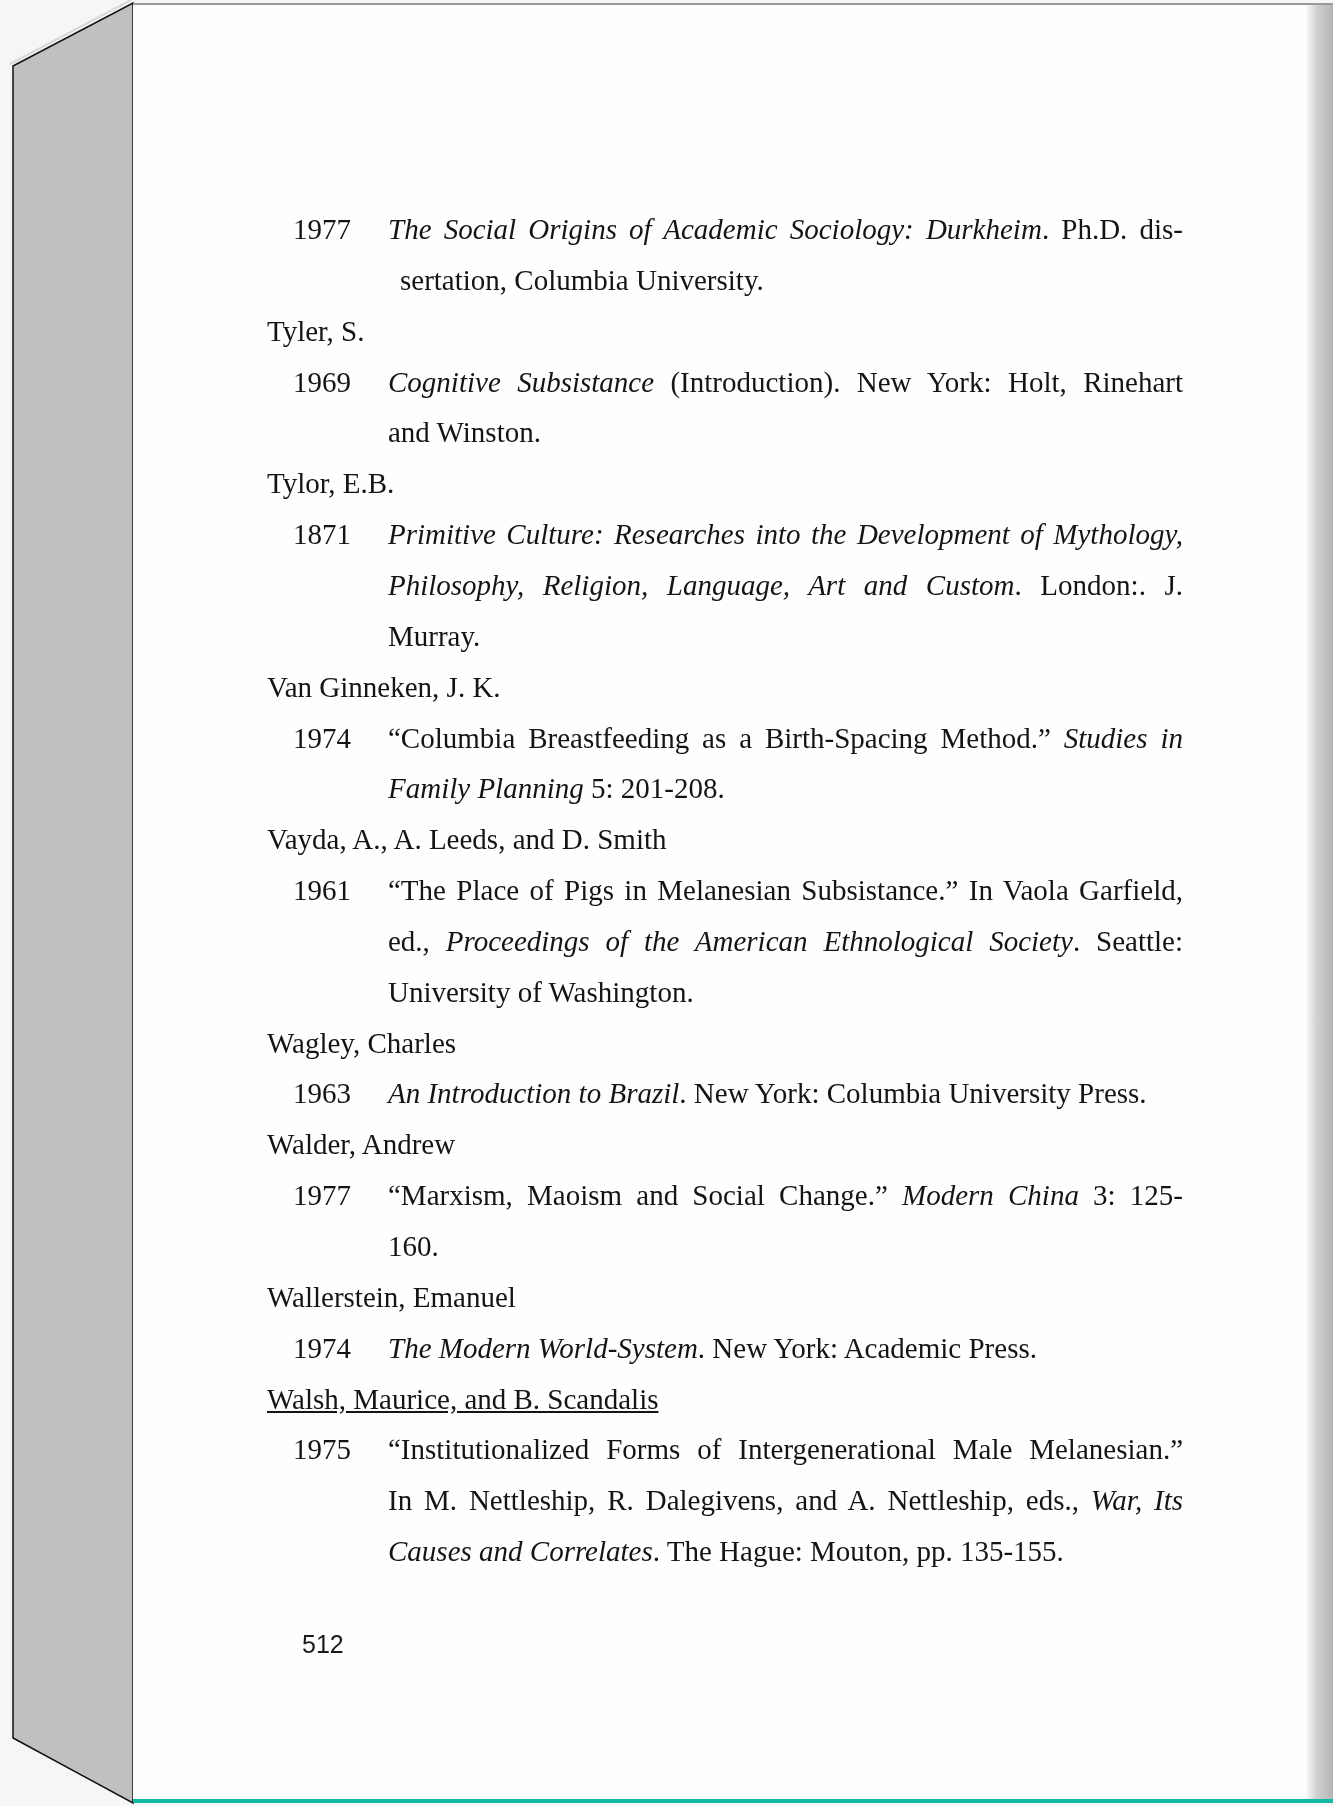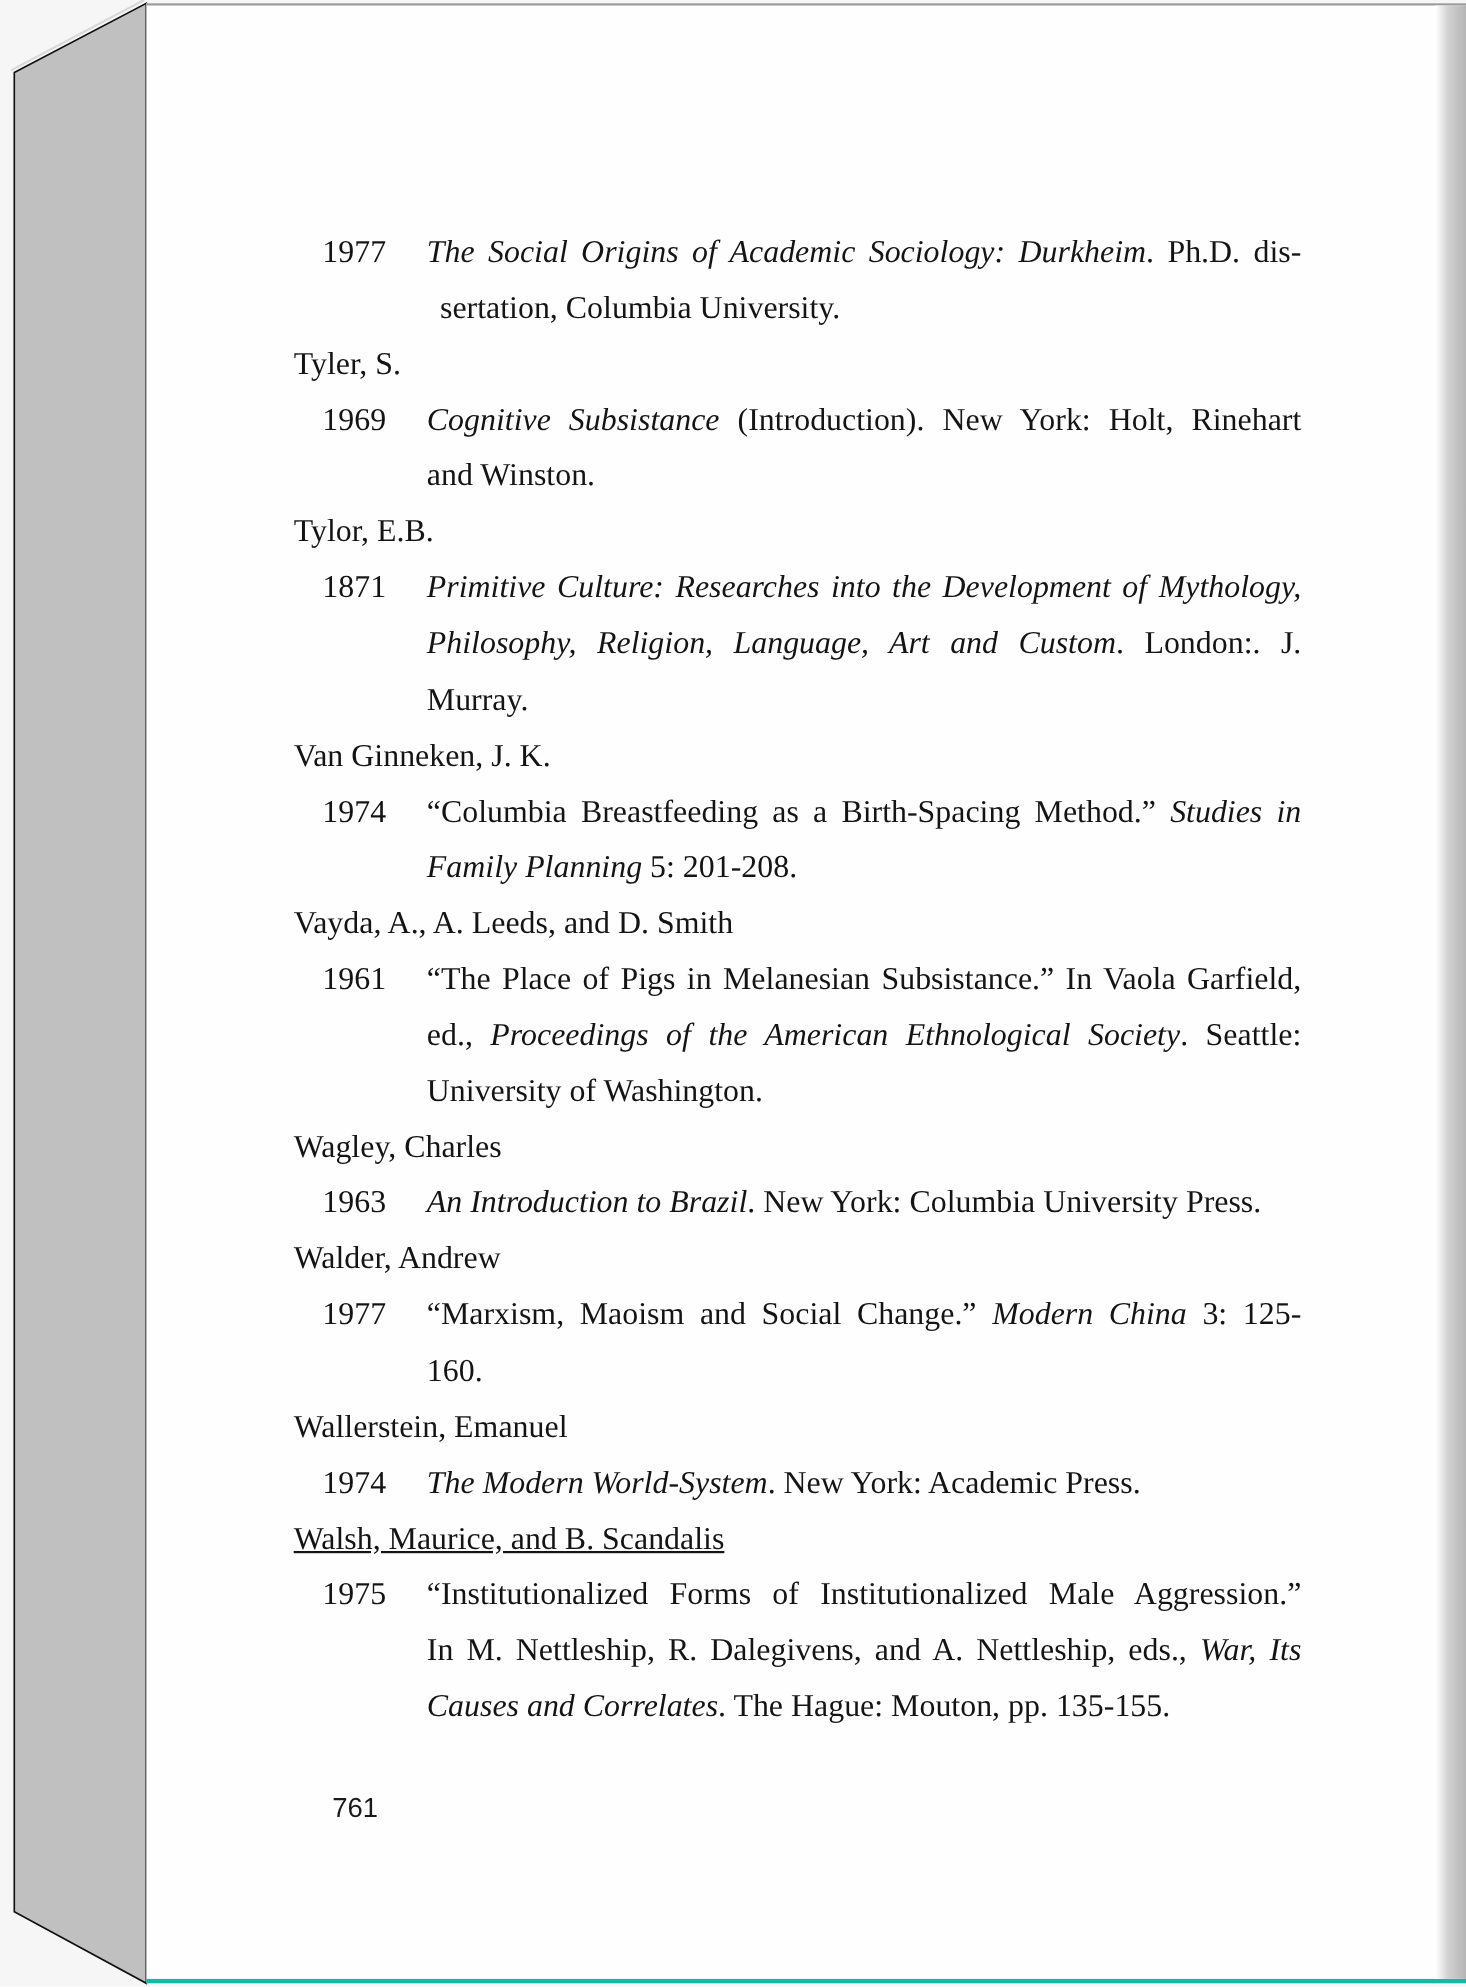--- a/index.html
+++ b/index.html
@@ -73,19 +73,19 @@
       <div class="line body last" style="top: 1070.45px; white-space: nowrap;"><i>An Introduction to Brazil</i><span>. New York: Columbia University Press.</span></div>
       <div class="line author" style="top: 1121.3px;">Walder, Andrew</div>
       <div class="line year" style="top: 1172.15px;">1977</div>
       <div class="line body" style="top: 1172.15px;"><span>“Marxism, Maoism and Social Change.” </span><i>Modern China</i><span> 3: 125-</span></div>
       <div class="line body last" style="top: 1223px; white-space: nowrap;"><span>160.</span></div>
       <div class="line author" style="top: 1273.85px;">Wallerstein, Emanuel</div>
       <div class="line year" style="top: 1324.7px;">1974</div>
       <div class="line body last" style="top: 1324.7px; white-space: nowrap;"><i>The Modern World-System</i><span>. New York: Academic Press.</span></div>
       <div class="line author" style="top: 1375.55px; text-decoration: underline;">Walsh, Maurice, and B. Scandalis</div>
       <div class="line year" style="top: 1426.4px;">1975</div>
-      <div class="line body" style="top: 1426.4px;"><span>“Institutionalized Forms of Institutionalized Male Aggression.”</span></div>
+      <div class="line body" style="top: 1426.4px;"><span>“Institutionalized Forms of Intergenerational Male Melanesian.”</span></div>
       <div class="line body" style="top: 1477.25px;"><span>In M. Nettleship, R. Dalegivens, and A. Nettleship, eds., </span><i>War, Its</i></div>
       <div class="line body last" style="top: 1528.1px; white-space: nowrap;"><i>Causes and Correlates</i><span>. The Hague: Mouton, pp. 135-155.</span></div>
     </div>
-  <div class="page-num">761</div>
+  <div class="page-num">512</div>
   <div class="page-edge"></div>
 </div>
 
 </body></html>

